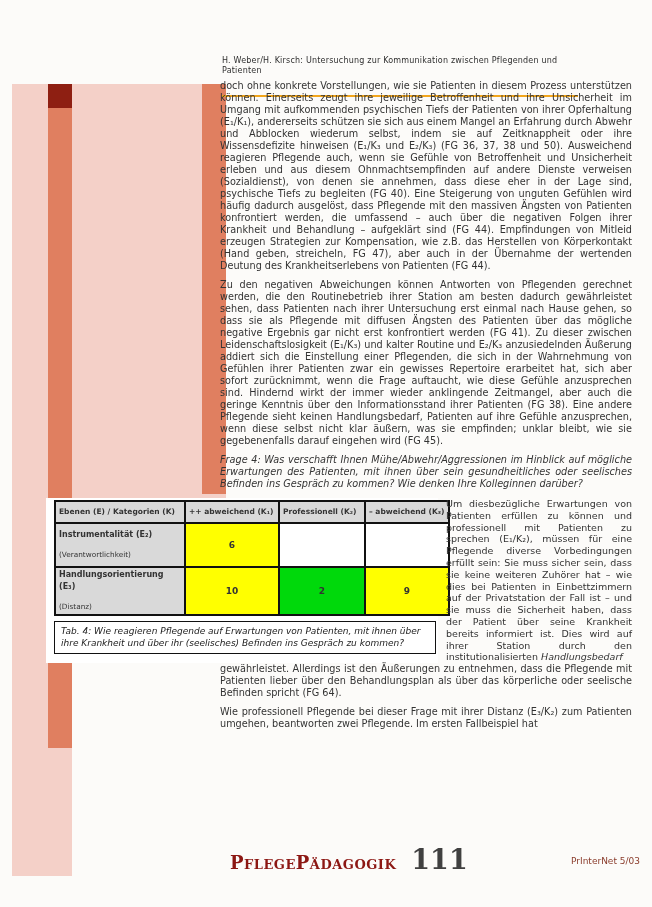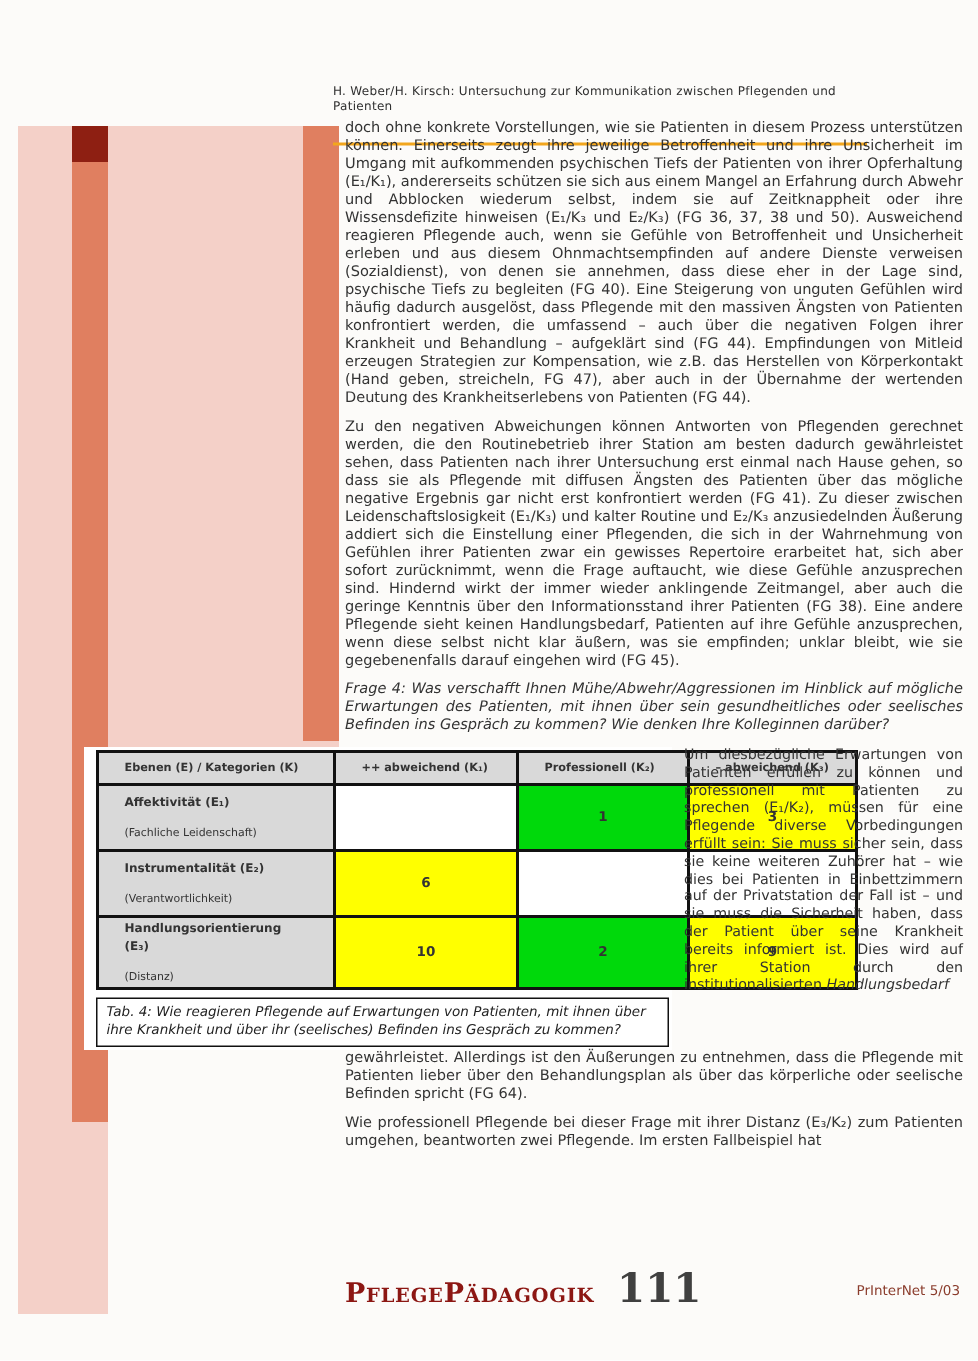--- a/index.html
+++ b/index.html
@@ -12,30 +12,30 @@
   .deco-left-col{position:absolute;left:12px;top:84px;width:60px;height:792px;background:#f4d0c8;}
   .deco-main-strip{position:absolute;left:48px;top:84px;width:24px;height:664px;background:#e07f60;}
   .deco-maroon{position:absolute;left:48px;top:84px;width:24px;height:24px;background:#8e1f12;}
 
   
   .running-head{position:absolute;left:222px;top:56px;width:356px;font-size:8px;line-height:10px;
 0                color:#a9512a;}
   .running-head{border-bottom:2px solid #f2a61d;padding-bottom:19px;letter-spacing:.2px;}
 
   
-  .main-col{position:absolute;left:230px;top:80px;width:412px;font-size:9.7px;line-height:12px;
+  .main-col{position:absolute;left:220px;top:80px;width:412px;font-size:9.7px;line-height:12px;
             text-align:justify;color:#333;}
   .main-col p{margin:0 0 7px 0;}
   .frage{font-style:italic;margin-top:10px;}
 
   
   .media-row{display:flex;gap:8px;margin-left:-174px;margin-top:8px;text-align:left;}
   .table-stack{width:392px;background:#ffffff;padding:2px 2px 2px 8px;box-sizing:border-box;}
   .data-table{border-collapse:collapse;width:100%;background:#fff;table-layout:fixed;}
-  .data-table th,.data-table td{border:2px solid #111;padding:1px 17px;vertical-align:middle;}
+  .data-table th,.data-table td{border:2px solid #111;padding:1px 3px;vertical-align:middle;}
   .data-table th{background:#d9d9d9;font-size:7.5px;height:18px;font-weight:bold;}
   .th-left{text-align:left;width:122px;}
   .th-c1{width:86px;}.th-c2{width:78px;}.th-c3{width:76px;}
   .label-cell{background:#d9d9d9;height:40px;}
   .row-label{font-size:8px;font-weight:bold;}
   .row-sublabel{font-size:7.3px;margin-top:8px;}
   .val{text-align:center;font-weight:bold;font-size:9px;}
   .bg-white{background:#ffffff;}
   .bg-green{background:#00d90b;}
   .bg-yellow{background:#ffff00;}
@@ -78,29 +78,20 @@
         <table class="data-table">
           <tbody>
           <tr>
             <th class="th-left">Ebenen (E) / Kategorien (K)</th>
             <th class="th-c1">++ abweichend (K₁)</th>
             <th class="th-c2">Professionell (K₂)</th>
             <th class="th-c3">– abweichend (K₃)</th>
           </tr>
           <tr>
             <td class="label-cell">
-              <div class="row-label">Affektivität (E₁)</div>
-              <div class="row-sublabel">(Fachliche Leidenschaft)</div>
-            </td>
-            <td class="val bg-white"></td>
-            <td class="val bg-green">1</td>
-            <td class="val bg-yellow">3</td>
-          </tr>
-          <tr>
-            <td class="label-cell">
               <div class="row-label">Instrumentalität (E₂)</div>
               <div class="row-sublabel">(Verantwortlichkeit)</div>
             </td>
             <td class="val bg-yellow">6</td>
             <td class="val bg-white"></td>
             <td class="val bg-white"></td>
           </tr>
           <tr>
             <td class="label-cell">
               <div class="row-label">Handlungsorientierung (E₃)</div>

